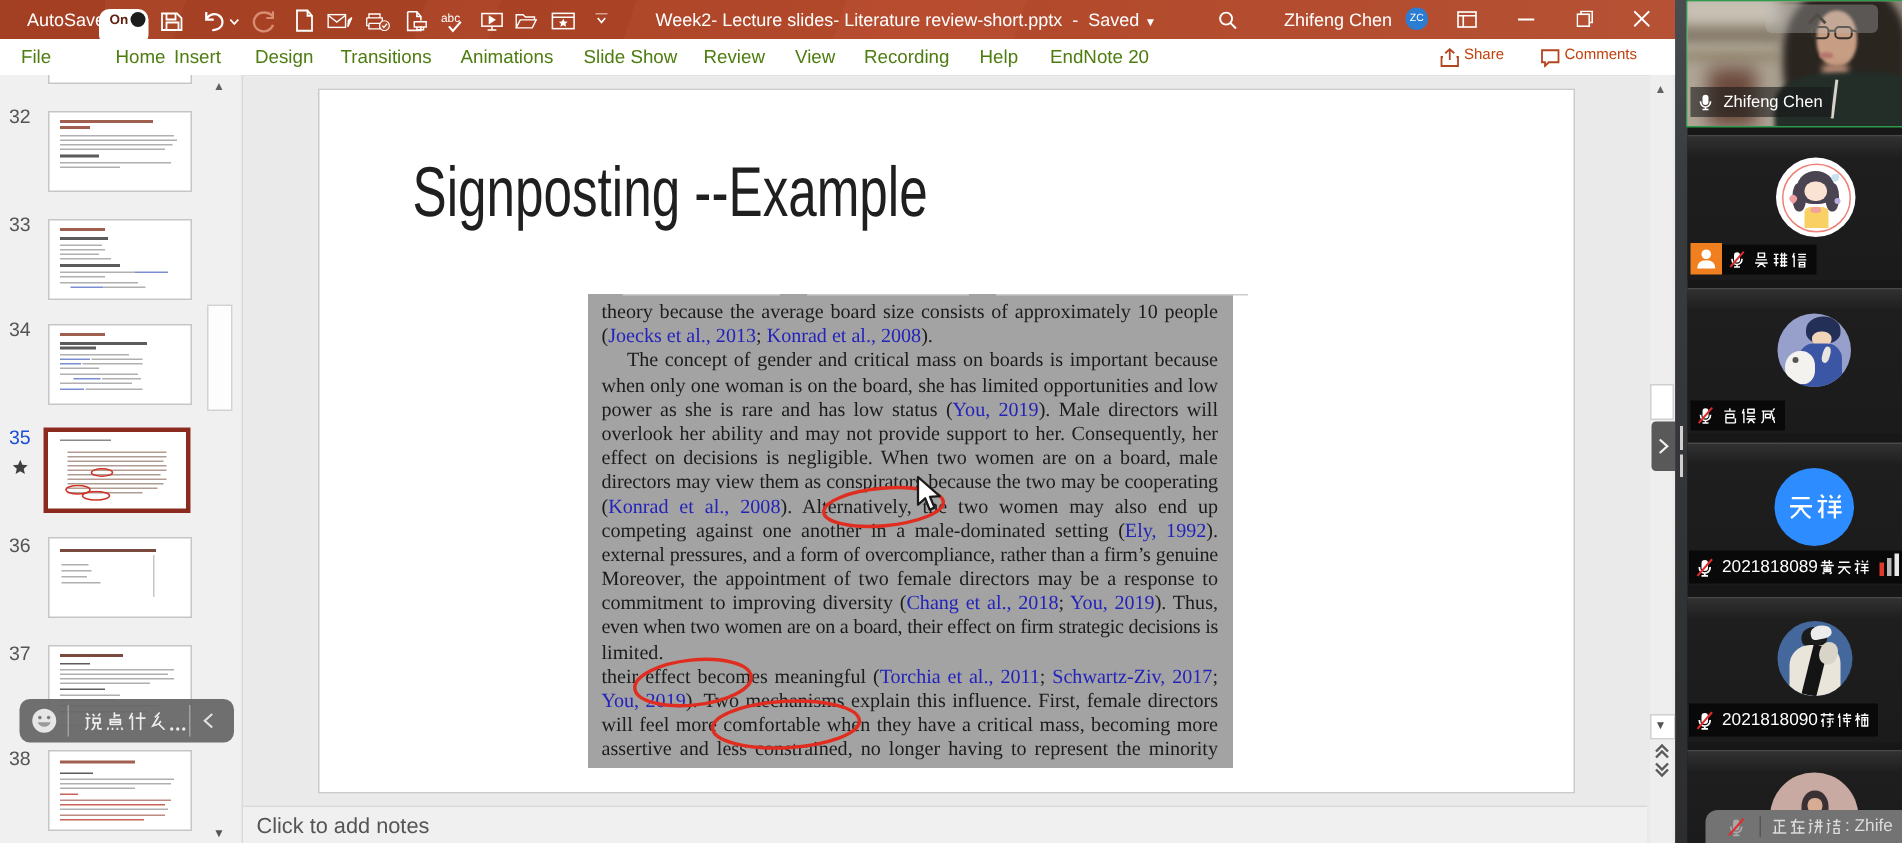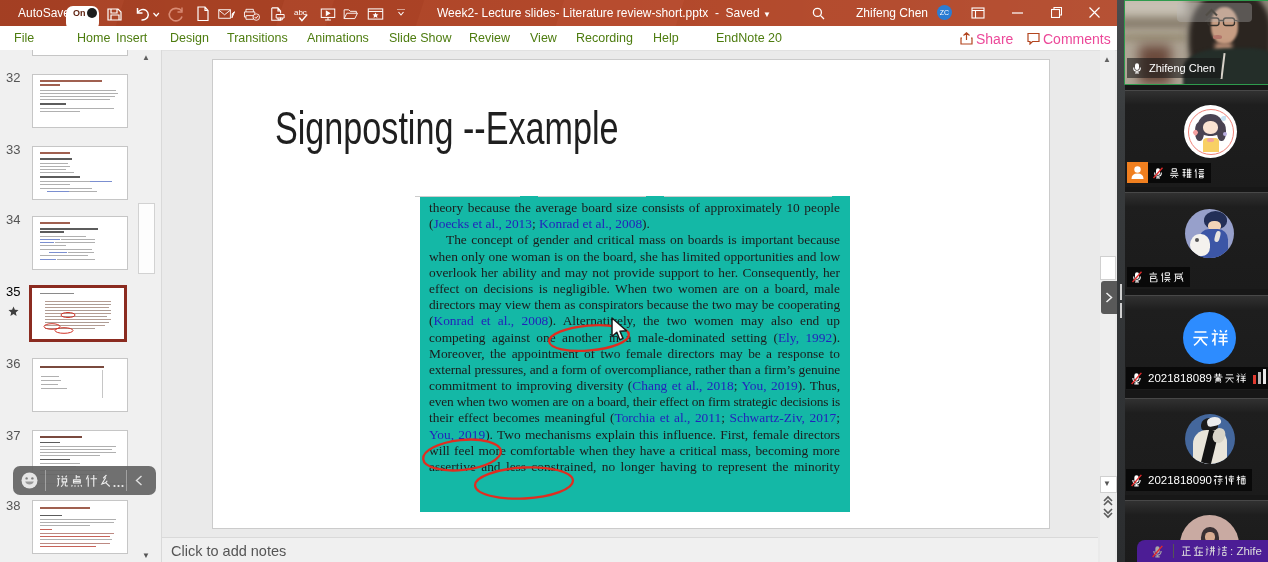--- a/index.html
+++ b/index.html
@@ -18,21 +18,21 @@
   #titlebar .art4{position:absolute;left:0px;top:0;width:70px;height:26px;background:#a03a1e;opacity:.35;}
   .tb-txt{position:absolute;color:#fff;font-size:12px;top:6px;white-space:nowrap;}
   #autosave-pill{position:absolute;left:66px;top:6px;width:33px;height:24px;background:#fff;border-radius:7px;}
   #autosave-pill .on{position:absolute;left:7px;top:2px;font-size:9px;color:#5f2210;font-weight:bold;}
   #autosave-pill .knob{position:absolute;right:2px;top:2px;width:10px;height:10px;border-radius:50%;background:#1d1d1d;}
   .qat{position:absolute;top:6px;}
 
   
   #menubar{position:absolute;left:0;top:26px;width:1117px;height:24px;background:#fff;border-bottom:1px solid #e1e1e1;}
   .tab{position:absolute;top:5px;font-size:12.5px;color:#4d7c0f;white-space:nowrap;}
-  .redbtn{color:#ec4899;font-size:14px;}
+  .redbtn{color:#c2410c;font-size:10px;}
 
   
   #panel{position:absolute;left:0;top:50px;width:161px;height:512px;background:#f0f0f0;border-right:1px solid #d9d9d9;overflow:hidden;}
   .thumb{position:absolute;left:32px;width:94px;height:52px;background:#fff;border:1px solid #c6c6c6;overflow:hidden;}
   .tnum{position:absolute;left:6px;font-size:13px;color:#555;}
   .tl{position:absolute;background:#b0b0b0;height:1px;}
 
   
   #pscroll{position:absolute;left:138px;top:50px;width:17px;height:512px;background:#f0f0f0;}
 
@@ -42,21 +42,21 @@
   #notes span{position:absolute;left:9px;top:5px;font-size:14.5px;color:#555;}
 
   
   #escroll{position:absolute;left:1100px;top:50px;width:15px;height:512px;background:#eeeeee;}
 
   
   #stitle{position:absolute;left:275px;top:100px;width:600px;font-size:47px;color:#1f1f1f;
           transform:scaleX(0.7264);transform-origin:0 0;white-space:nowrap;}
 
   
-  #paper{position:absolute;left:420px;top:196px;width:430px;height:316px;background:#14b8a6;overflow:hidden;}
+  #paper{position:absolute;left:392px;top:196px;width:430px;height:316px;background:#a3a3a3;overflow:hidden;}
   #ptext{position:absolute;left:9px;top:4px;width:411px;font-family:"Liberation Serif",serif;
          font-size:13.4px;line-height:16.2px;color:#1c1c1c;}
   .pl{text-align:justify;text-align-last:justify;height:16.2px;overflow:visible;white-space:nowrap;}
   .pl.end{text-align-last:left;}
   .pl.ind{padding-left:17px;}
   .cit{color:#2323bb;}
 
   
   #chatpill{position:absolute;left:13px;top:466px;width:143px;height:29px;border-radius:7px;
             background:rgba(100,100,100,0.92);}
@@ -183,21 +183,21 @@
     <span class="tab" style="left:54px;margin-left:23px;">Home</span>
     <span class="tab" style="left:116px;">Insert</span>
     <span class="tab" style="left:170px;">Design</span>
     <span class="tab" style="left:227px;">Transitions</span>
     <span class="tab" style="left:307px;">Animations</span>
     <span class="tab" style="left:389px;">Slide Show</span>
     <span class="tab" style="left:469px;">Review</span>
     <span class="tab" style="left:530px;">View</span>
     <span class="tab" style="left:576px;">Recording</span>
     <span class="tab" style="left:653px;">Help</span>
-    <span class="tab" style="left:700px;margin-left:16px;">EndNote 20</span>
+    <span class="tab" style="left:700px;">EndNote 20</span>
     <svg class="abs" style="left:960px;top:6px;" width="13" height="13" viewBox="0 0 13 13">
         <g fill="none" stroke="#b3451f" stroke-width="1.2">
       <path d="M6.5,1 L6.5,8 M3.5,3.5 L6.5,0.8 L9.5,3.5 M2,6 H1 v6 h11 V6 h-1"></path>
         </g>
       </svg>
     <span class="tab redbtn" style="left:976px;">Share</span>
     <svg class="abs" style="left:1027px;top:6px;" width="13" height="13" viewBox="0 0 13 13">
         <path d="M1,1.5 h11 v8 h-6.5 l-2.5,2.5 v-2.5 h-2 z" fill="none" stroke="#b3451f" stroke-width="1.2"></path>
       </svg>
     <span class="tab redbtn" style="left:1043px;">Comments</span>
@@ -248,21 +248,21 @@
       <div class="tl" style="left:22px;top:25px;width:40px;"></div>
       <div class="tl" style="left:7px;top:28px;width:26px;"></div>
       <div class="tl" style="left:7px;top:32px;width:52px;"></div>
       <div class="tl" style="left:16px;top:35px;width:18px;background:#7b8fd0;"></div>
       <div class="tl" style="left:35px;top:35px;width:26px;"></div>
       <div class="tl" style="left:7px;top:38px;width:48px;"></div>
       <div class="tl" style="left:7px;top:42px;width:16px;background:#7b8fd0;"></div>
       <div class="tl" style="left:24px;top:42px;width:38px;"></div>
     </div>
 
-    <span class="tnum" style="top:234px;color:#000000;">35</span>
+    <span class="tnum" style="top:234px;color:#1d4ed8;">35</span>
     <svg class="abs" style="left:8px;top:256px;" width="11" height="11" viewBox="0 0 11 11">
       <path d="M5.5,0.5 L6.9,3.8 L10.5,4.1 L7.8,6.5 L8.6,10 L5.5,8.1 L2.4,10 L3.2,6.5 L0.5,4.1 L4.1,3.8 Z" fill="#3f3f3f"></path>
       </svg>
     <div class="abs" style="left:29px;top:235px;width:92px;height:51px;background:#fff;border:3px solid #8b2b20;overflow:hidden;">
       <div class="tl" style="left:8px;top:5px;width:34px;background:#8a8a8a;"></div>
       <div class="tl" style="left:13px;top:13px;width:66px;background:#b49c92;"></div>
       <div class="tl" style="left:13px;top:16px;width:66px;background:#ad9c94;"></div>
       <div class="tl" style="left:13px;top:19px;width:64px;background:#b49c92;"></div>
       <div class="tl" style="left:13px;top:22px;width:66px;background:#ad9c94;"></div>
       <div class="tl" style="left:13px;top:25px;width:66px;background:#b49c92;"></div>
@@ -354,29 +354,31 @@
 
   <div id="slide"></div>
   <div id="stitle">Signposting --Example</div>
 
   <div id="paper">
     <div id="ptext">
       <div class="pl">theory because the average board size consists of approximately 10 people</div>
       <div class="pl end">(<span class="cit">Joecks et al., 2013</span>; <span class="cit">Konrad et al., 2008</span>).</div>
       <div class="pl ind">The concept of gender and critical mass on boards is important because</div>
       <div class="pl" style="letter-spacing:-0.05px;">when only one woman is on the board, she has limited opportunities and low</div>
+      <div class="pl">power as she is rare and has low status (<span class="cit">You, 2019</span>). Male directors will</div>
       <div class="pl">overlook her ability and may not provide support to her. Consequently, her</div>
       <div class="pl">effect on decisions is negligible. When two women are on a board, male</div>
       <div class="pl" style="letter-spacing:-0.08px;">directors may view them as conspirators because the two may be cooperating</div>
       <div class="pl">(<span class="cit">Konrad et al., 2008</span>). Alternatively, the two women may also end up</div>
       <div class="pl">competing against one another in a male-dominated setting (<span class="cit">Ely, 1992</span>).</div>
+      <div class="pl" style="letter-spacing:-0.14px;">external pressures, and a form of overcompliance, rather than a firm’s genuine</div>
       <div class="pl">Moreover, the appointment of two female directors may be a response to</div>
-      <div class="pl" style="letter-spacing:-0.14px;">external pressures, and a form of overcompliance, rather than a firm’s genuine</div>
       <div class="pl">commitment to improving diversity (<span class="cit">Chang et al., 2018</span>; <span class="cit">You, 2019</span>). Thus,</div>
       <div class="pl" style="letter-spacing:-0.22px;">even when two women are on a board, their effect on firm strategic decisions is</div>
+      <div class="pl end">limited.</div>
       <div class="pl">their effect becomes meaningful (<span class="cit">Torchia et al., 2011</span>; <span class="cit">Schwartz-Ziv, 2017</span>;</div>
       <div class="pl"><span class="cit">You, 2019</span>). Two mechanisms explain this influence. First, female directors</div>
       <div class="pl">will feel more comfortable when they have a critical mass, becoming more</div>
       <div class="pl">assertive and less constrained, no longer having to represent the minority</div>
     </div>
   </div>
 
   <svg class="abs" style="left:408px;top:194px;" width="430" height="6">
     <line x1="7" y1="2.5" x2="112" y2="2.5" stroke="#cccccc" stroke-width="1"></line>
     <line x1="130" y1="2.5" x2="238" y2="2.5" stroke="#cccccc" stroke-width="1"></line>
@@ -631,21 +633,21 @@
 </div>
 
 <div class="tile" style="top:500px;height:62px;">
   <div class="abs" style="left:55px;top:14px;width:59px;height:59px;border-radius:50%;background:#c9aaa2;overflow:hidden;">
     <div class="abs" style="left:21px;top:12px;width:18px;height:22px;background:#3a3134;border-radius:48% 48% 40% 40%;"></div>
     <div class="abs" style="left:25px;top:17px;width:10px;height:10px;background:#d8ac92;border-radius:46%;"></div>
     <div class="abs" style="left:17px;top:32px;width:26px;height:28px;background:#2c2630;border-radius:30% 30% 0 0;"></div>
   </div>
 </div>
 
-<div class="abs" style="left:1137px;top:540px;width:131px;height:22px;background:#4c1d95;border-radius:8px 0 0 0;display:flex;align-items:center;">
+<div class="abs" style="left:1137px;top:540px;width:131px;height:22px;background:#737373;border-radius:8px 0 0 0;display:flex;align-items:center;">
   <svg width="13" height="13" viewBox="0 0 12 12" style="color:#a8a8a8;margin-left:14px;">
       <use href="#mic-off"></use>
     </svg>
   <div style="width:1px;height:14px;background:#555;margin-left:9px;"></div>
   <svg width="47" height="12" viewBox="0 0 47 12" style="color:#dcdcdc;margin-left:7px;">
     <use href="#c-zheng" x="0" y="0.5" width="10.5" height="10.5"></use>
     <use href="#c-zai" x="12" y="0.5" width="10.5" height="10.5"></use>
     <use href="#c-jiang2" x="24" y="0.5" width="10.5" height="10.5"></use>
     <use href="#c-hua" x="36" y="0.5" width="10.5" height="10.5"></use>
   </svg>

